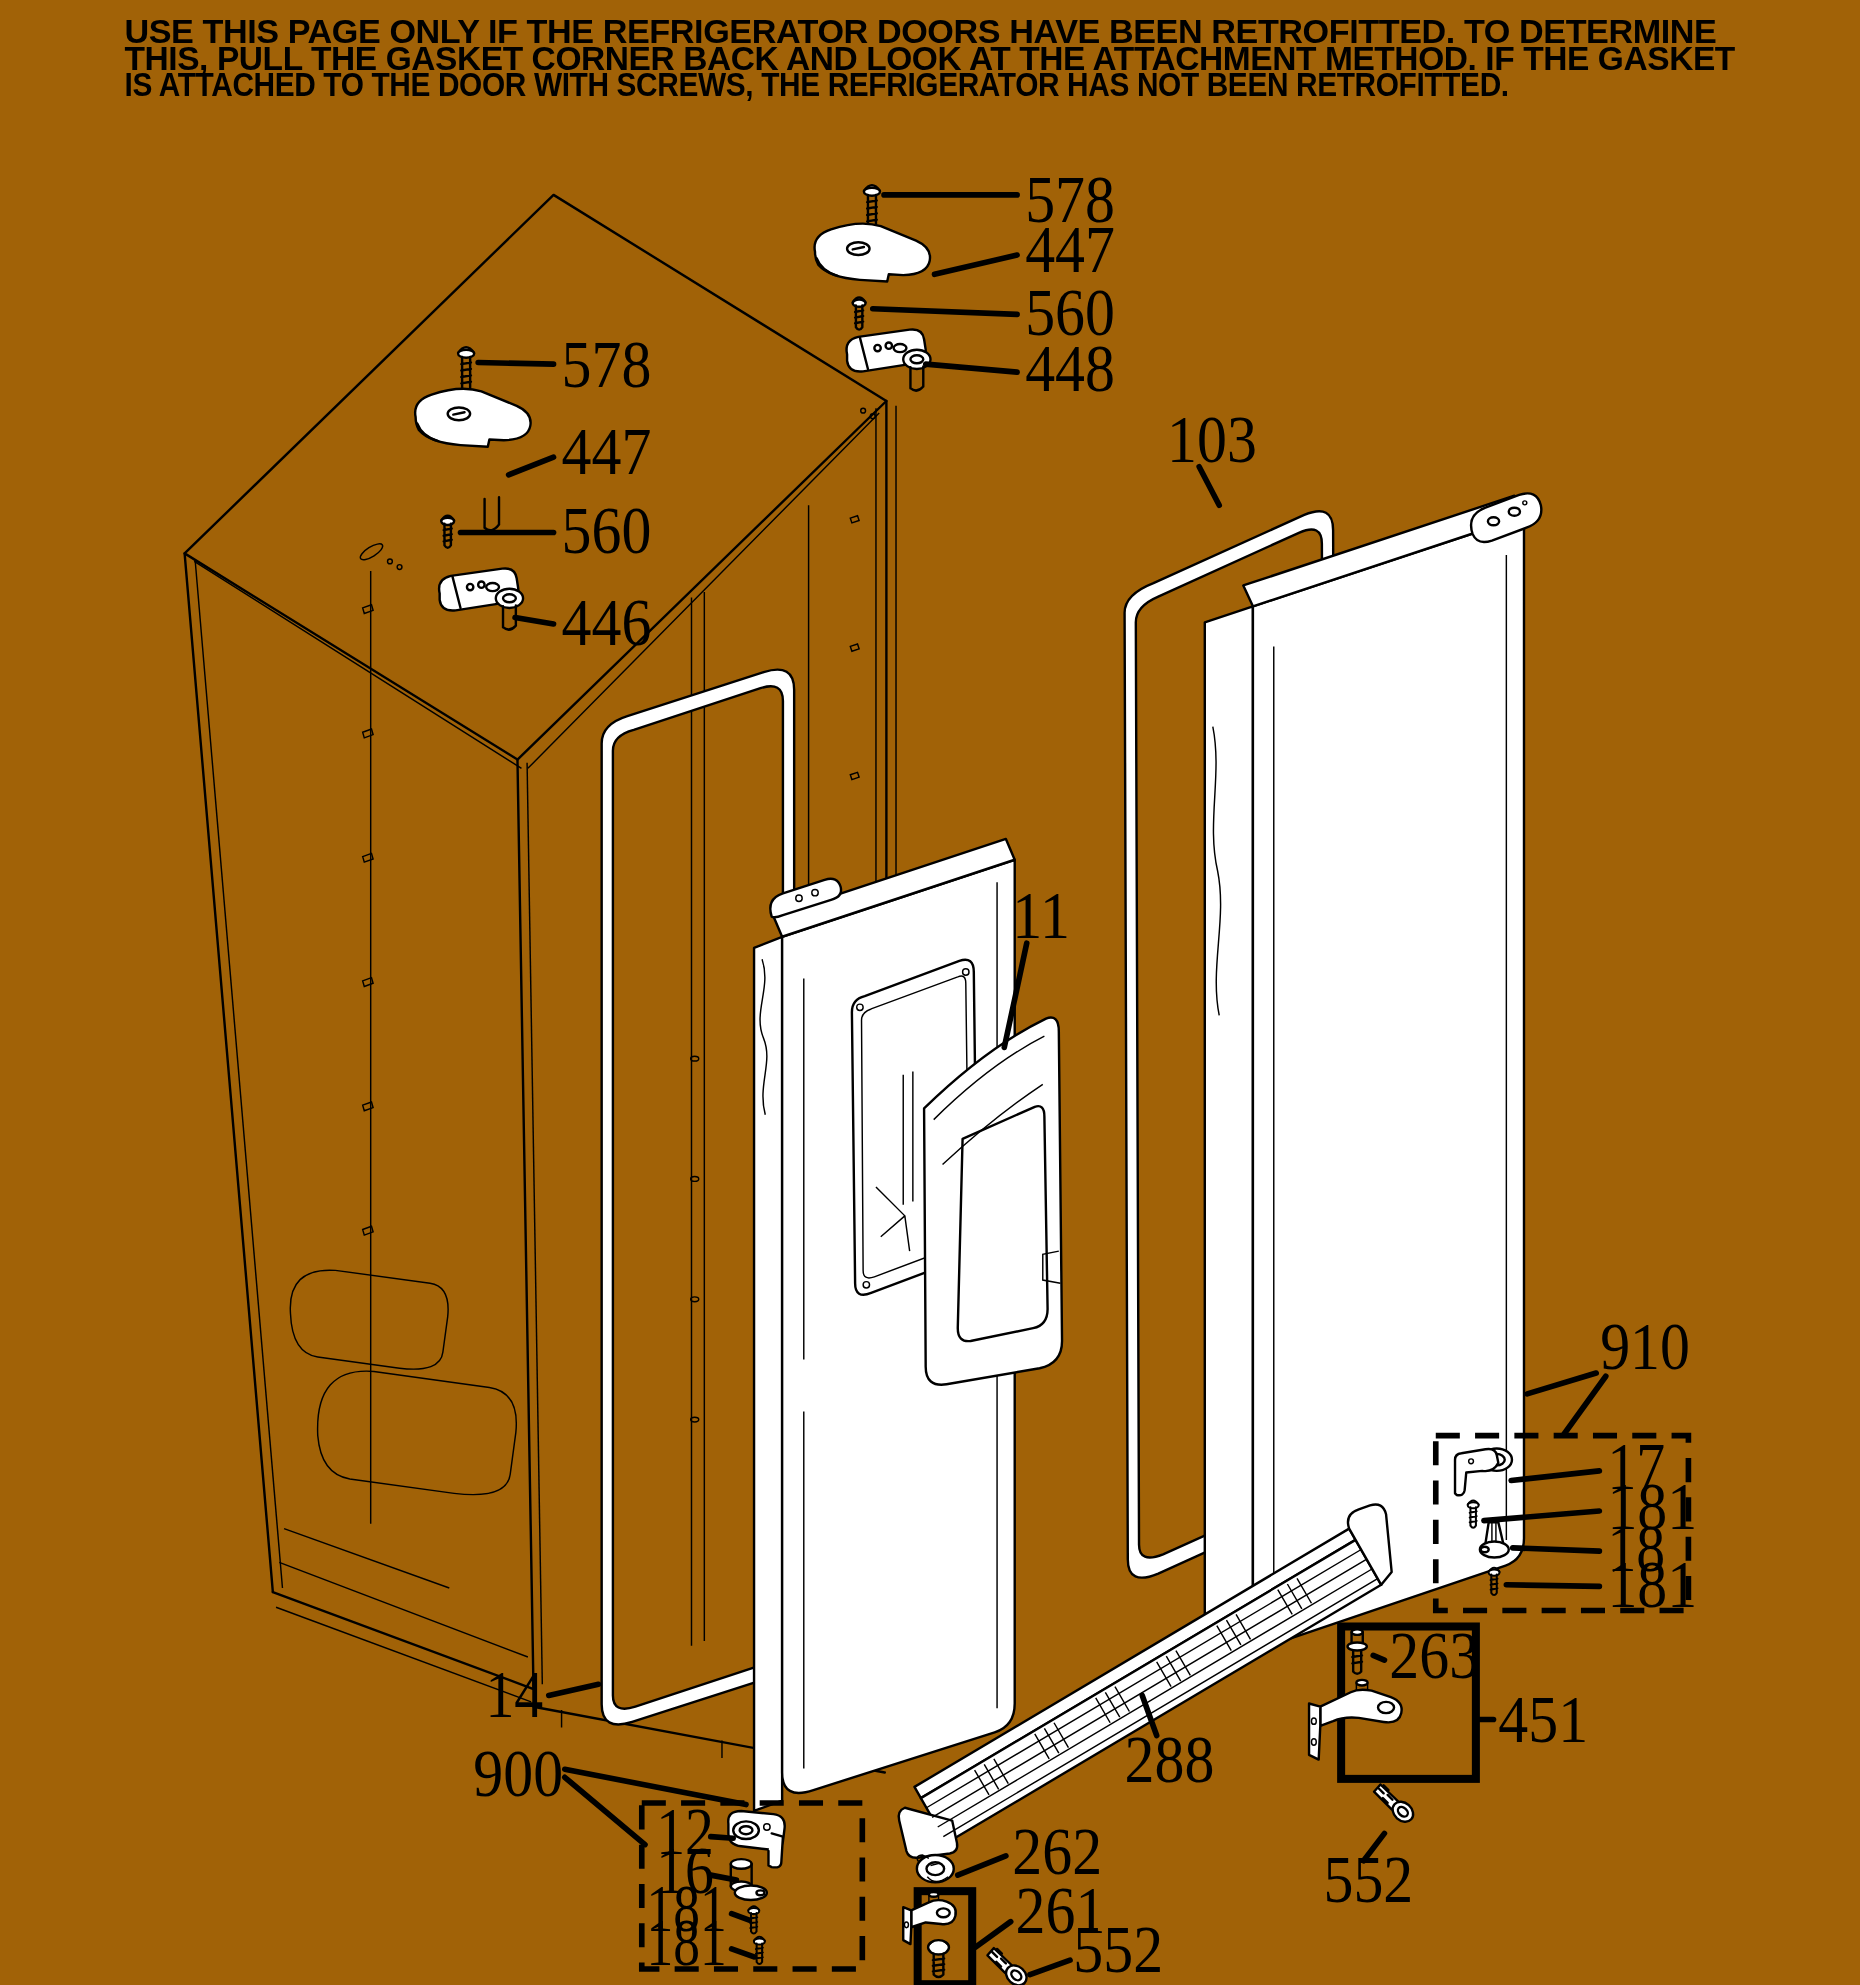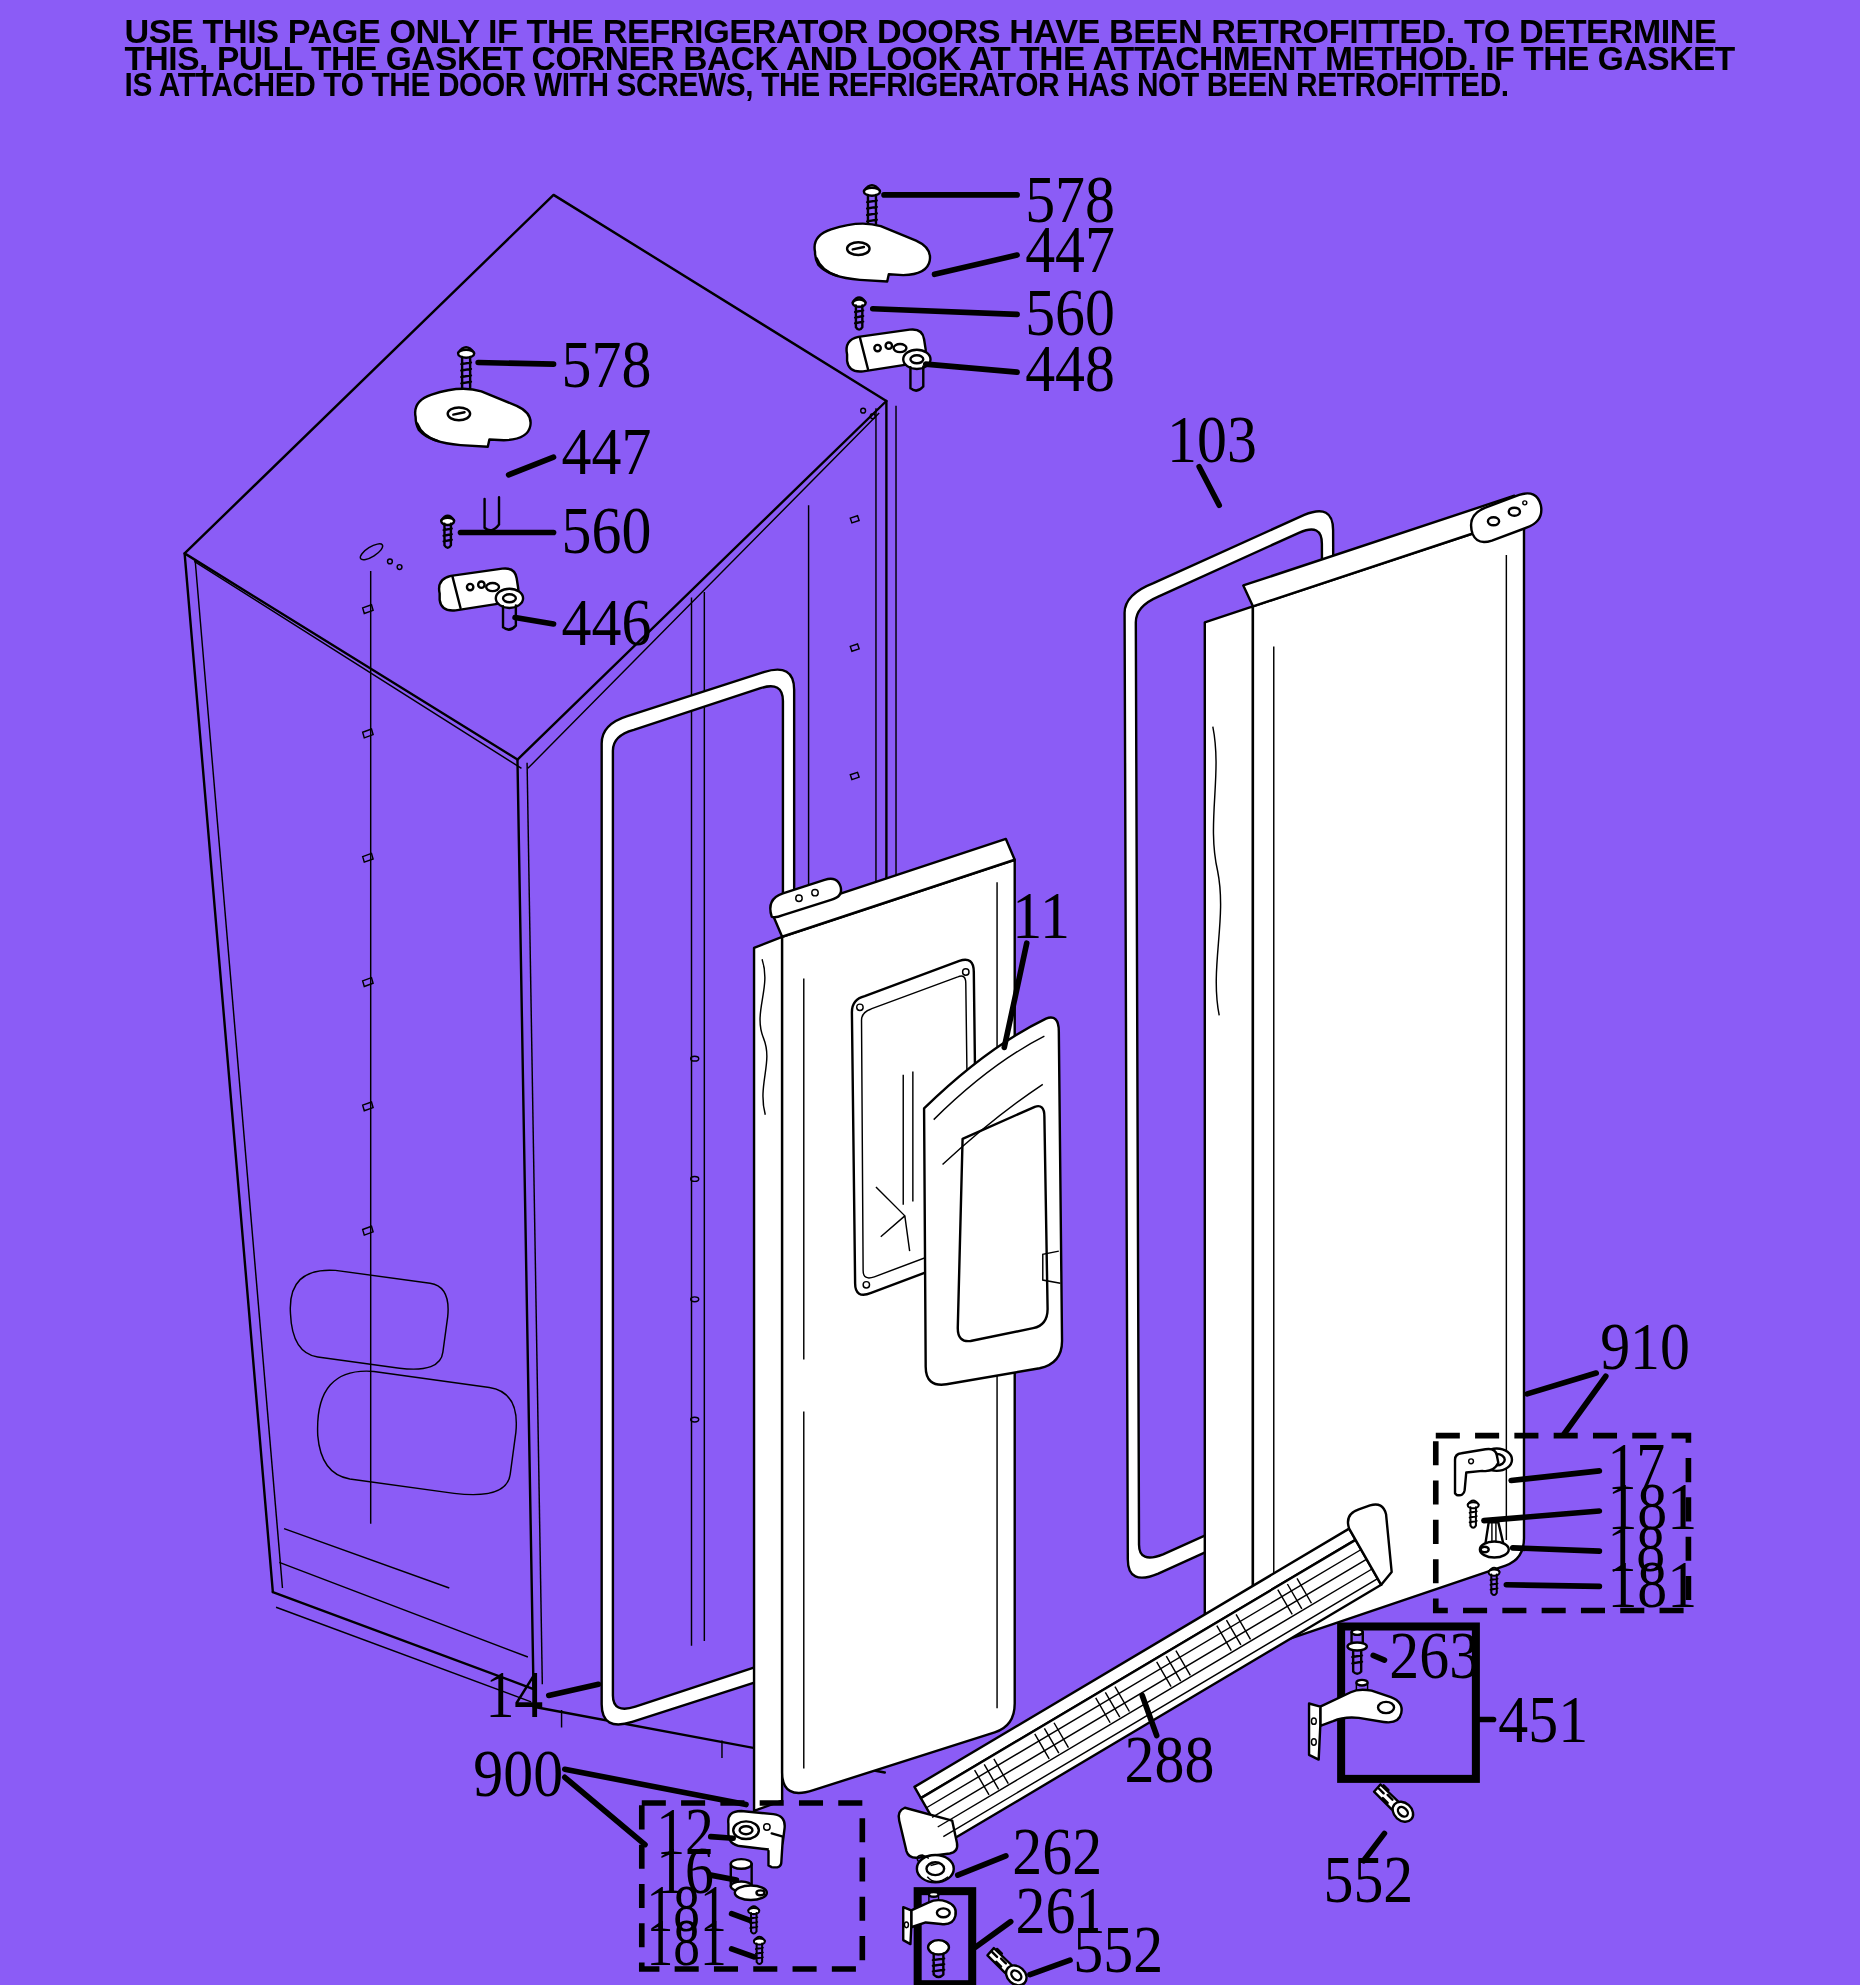--- a/index.html
+++ b/index.html
@@ -1,16 +1,16 @@
 <!DOCTYPE html>
 <html style="font-size:13px"><head>
 <meta charset="utf-8">
 <style>
   html,body{margin:0;padding:0;background:#fff;}
-  .page{position:relative;width:1861px;height:1985px;background:#8b5cf6;overflow:hidden;}
+  .page{position:relative;width:1861px;height:1985px;background:#a16207;overflow:hidden;}
   svg{position:absolute;left:0;top:0;}
   .ol{fill:#ffffff;stroke:#000;stroke-width:3;stroke-linejoin:round;stroke-linecap:round;}
   .ln{fill:none;stroke:#000;stroke-width:3;stroke-linejoin:round;stroke-linecap:round;}
   .thin{fill:none;stroke:#000;stroke-width:1.8;}
   .gasket{fill:#ffffff;fill-rule:evenodd;stroke:#000;stroke-width:3;}
   .ld{stroke:#000;stroke-width:7;stroke-linecap:round;fill:none;}
   .bx{fill:none;stroke:#000;stroke-width:10;}
   .dbx{fill:none;stroke:#000;stroke-width:7;stroke-dasharray:30 19;}
   .callout{font-family:"Liberation Serif","DejaVu Serif",serif;font-size:84px;fill:#000;}
   .hdr{font-family:"Liberation Sans","DejaVu Sans",sans-serif;font-weight:bold;font-size:41px;fill:#000;letter-spacing:-0.5px;}

